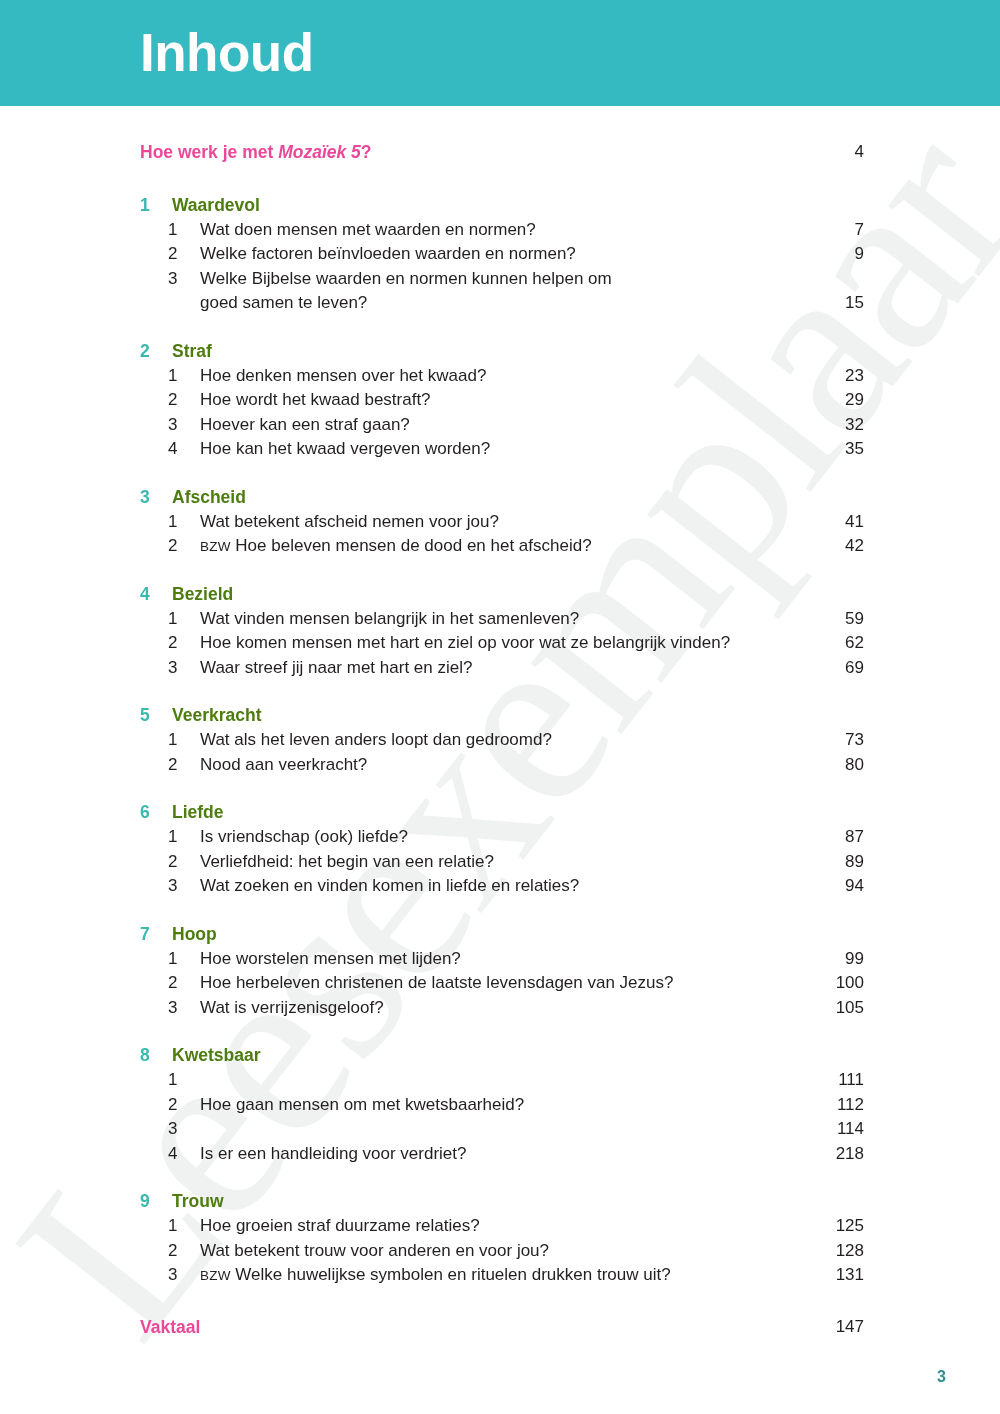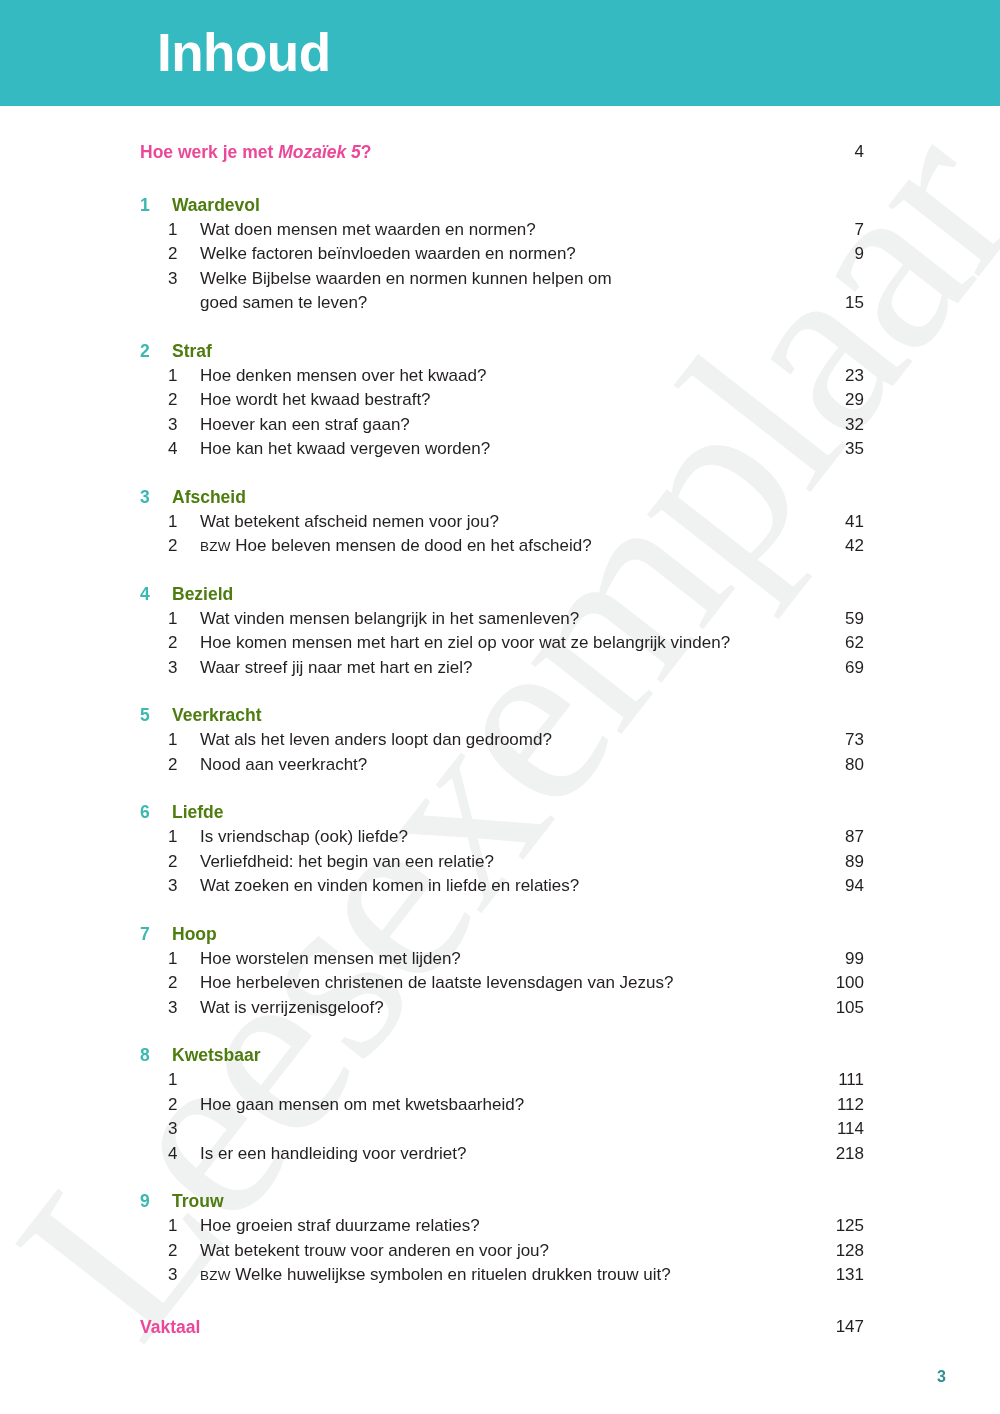--- a/index.html
+++ b/index.html
@@ -72,21 +72,20 @@
   .header-title {
     position: absolute;
     left: 140px;
     top: 26px;
     font-size: 53px;
     font-weight: bold;
     color: #ffffff;
     letter-spacing: -0.5px;
     line-height: 1;
     z-index: 4;
-    margin-left: 17px;
   }
 
   
   .toc {
     position: absolute;
     left: 140px;
     top: 140px;
     width: 724px;
     z-index: 3;
   }

